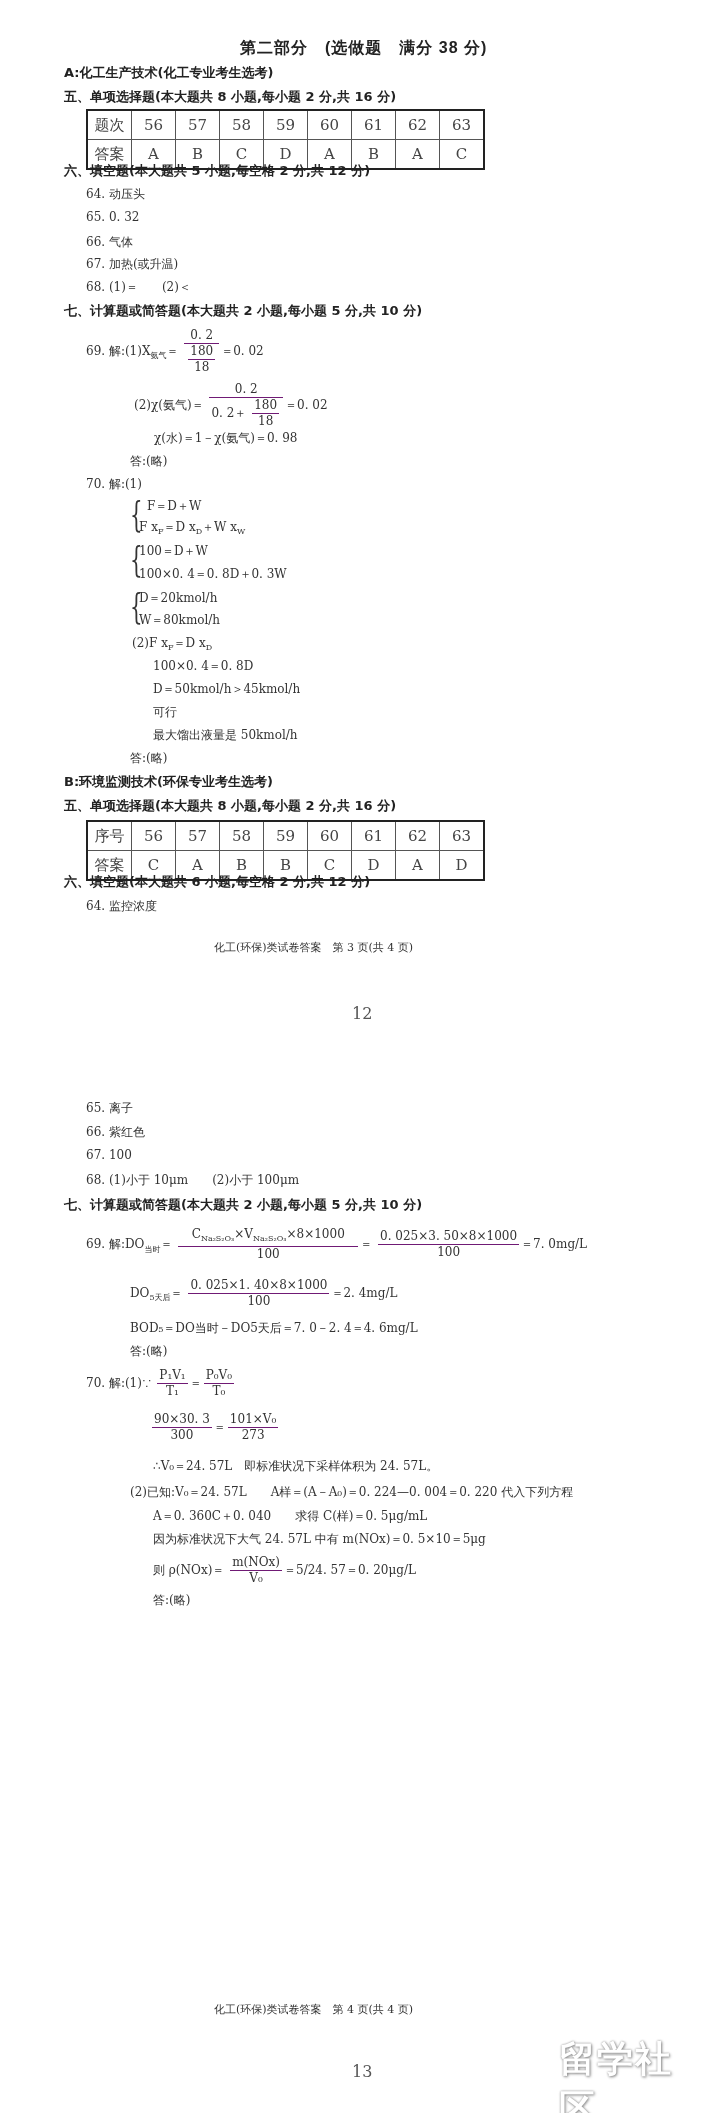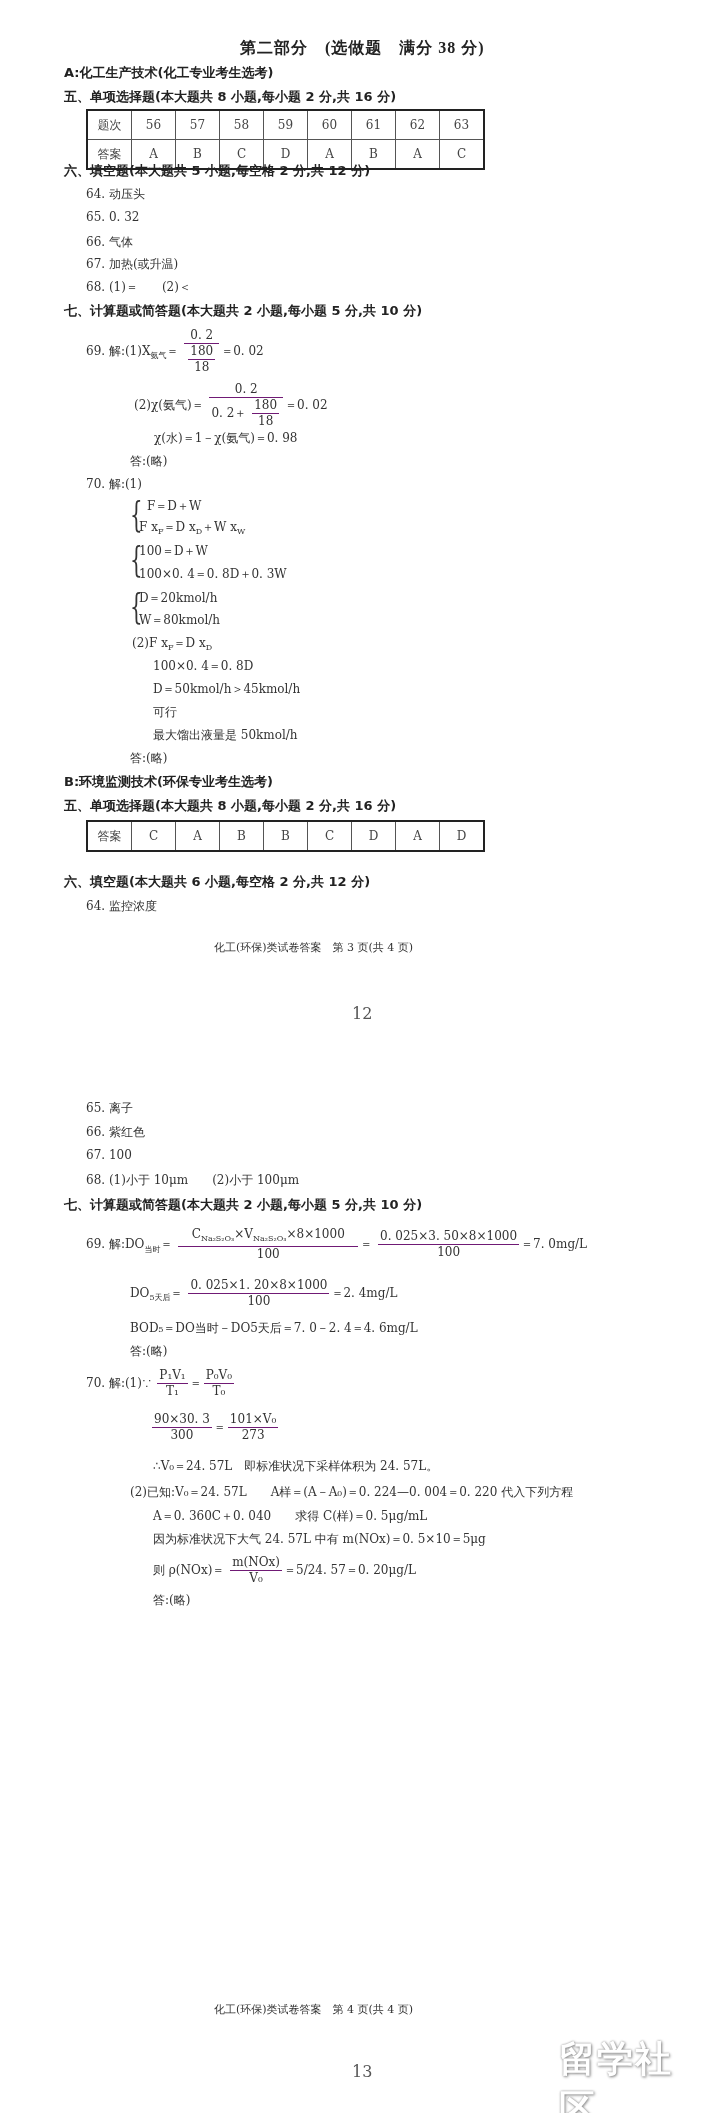--- a/index.html
+++ b/index.html
@@ -2,24 +2,24 @@
 <html><head>
 <meta charset="utf-8">
 <style>
   html, body { margin: 0; padding: 0; background: #ffffff; }
   body {
     width: 715px; height: 2113px; position: relative; overflow: hidden;
     font-family: "DejaVu Serif", "Liberation Serif", serif;
     color: #222;
   }
   .abs { position: absolute; white-space: nowrap; }
-  .title { font-family: Liberation Serif, serif; font-weight: bold; font-size: 16px; left: 240px; top: 38px; letter-spacing: 1px; }
+  .title { font-family: Liberation Sans, sans-serif; font-weight: bold; font-size: 16px; left: 240px; top: 38px; letter-spacing: 1px; }
   .h-sec { font-family: "DejaVu Sans", "Liberation Sans", sans-serif; font-weight: bold; font-size: 13px; }
   .sm { font-size: 12px; color: #333; }
-  table.ans { position: absolute; border-collapse: collapse; border: 2px solid #222; font-size: 12px; color: #444; }
+  table.ans { position: absolute; border-collapse: collapse; border: 2px solid #222; font-size: 15px; color: #444; }
   table.ans td { border: 1px solid #555; width: 43px; height: 28px; text-align: center; padding: 0; }
   table.ans td.hd { width: 43px; }
   .frac { display: inline-block; vertical-align: middle; text-align: center; margin: 0 2px; }
   .frac .num { display: block; border-bottom: 1px solid #701a75; padding: 0 2px; line-height: 15px; }
   .frac .den { display: block; padding: 0 2px; line-height: 15px; }
   sub { font-size: 8px; }
   .brace { position: absolute; font-size: 36px; line-height: 36px; color: #333; font-family: "DejaVu Serif", serif; transform: scaleX(0.55); transform-origin: left; }
   .footer { font-size: 11px; color: #333; }
   .pagenum { font-size: 16px; color: #555; }
   .watermark { position: absolute; right: 6px; top: 2035px; width: 150px; height: 70px; }
@@ -118,20 +118,31 @@
 <div class="abs sm" style="left:153px; top:681px;">D＝50kmol/h＞45kmol/h</div>
 <div class="abs sm" style="left:153px; top:704px;">可行</div>
 <div class="abs sm" style="left:153px; top:727px;">最大馏出液量是 50kmol/h</div>
 <div class="abs sm" style="left:130px; top:750px;">答:(略)</div>
 
 <div class="abs h-sec" style="left:64px; top:773px;">B:环境监测技术(环保专业考生选考)</div>
 <div class="abs h-sec" style="left:64px; top:797px;">五、单项选择题(本大题共 8 小题,每小题 2 分,共 16 分)</div>
 
 <table class="ans" style="left:86px; top:820px;">
   <tbody>
+      <tr>
+    <td class="hd">序号</td>
+    <td>56</td>
+    <td>57</td>
+    <td>58</td>
+    <td>59</td>
+    <td>60</td>
+    <td>61</td>
+    <td>62</td>
+    <td>63</td>
+  </tr>
   <tr>
     <td class="hd">答案</td>
     <td>C</td>
     <td>A</td>
     <td>B</td>
     <td>B</td>
     <td>C</td>
     <td>D</td>
     <td>A</td>
     <td>D</td>
@@ -160,21 +171,21 @@
   </span><span>＝</span>
   <span class="frac">
     <span class="num">0. 025×3. 50×8×1000</span>
     <span class="den">100</span>
   </span><span>＝7. 0mg/L</span>
 </div>
 
 <div class="abs sm" style="left:130px; top:1278px;">
   <span>DO</span><sub>5天后</sub><span>＝</span>
   <span class="frac">
-    <span class="num">0. 025×1. 20×8×1000</span>
+    <span class="num">0. 025×1. 40×8×1000</span>
     <span class="den">100</span>
   </span><span>＝2. 4mg/L</span>
 </div>
 
 <div class="abs sm" style="left:130px; top:1320px;">BOD₅＝DO当时－DO5天后＝7. 0－2. 4＝4. 6mg/L</div>
 <div class="abs sm" style="left:130px; top:1343px;">答:(略)</div>
 
 <div class="abs sm" style="left:86px; top:1368px;">
   <span>70. 解:(1)∵</span>
   <span class="frac">

